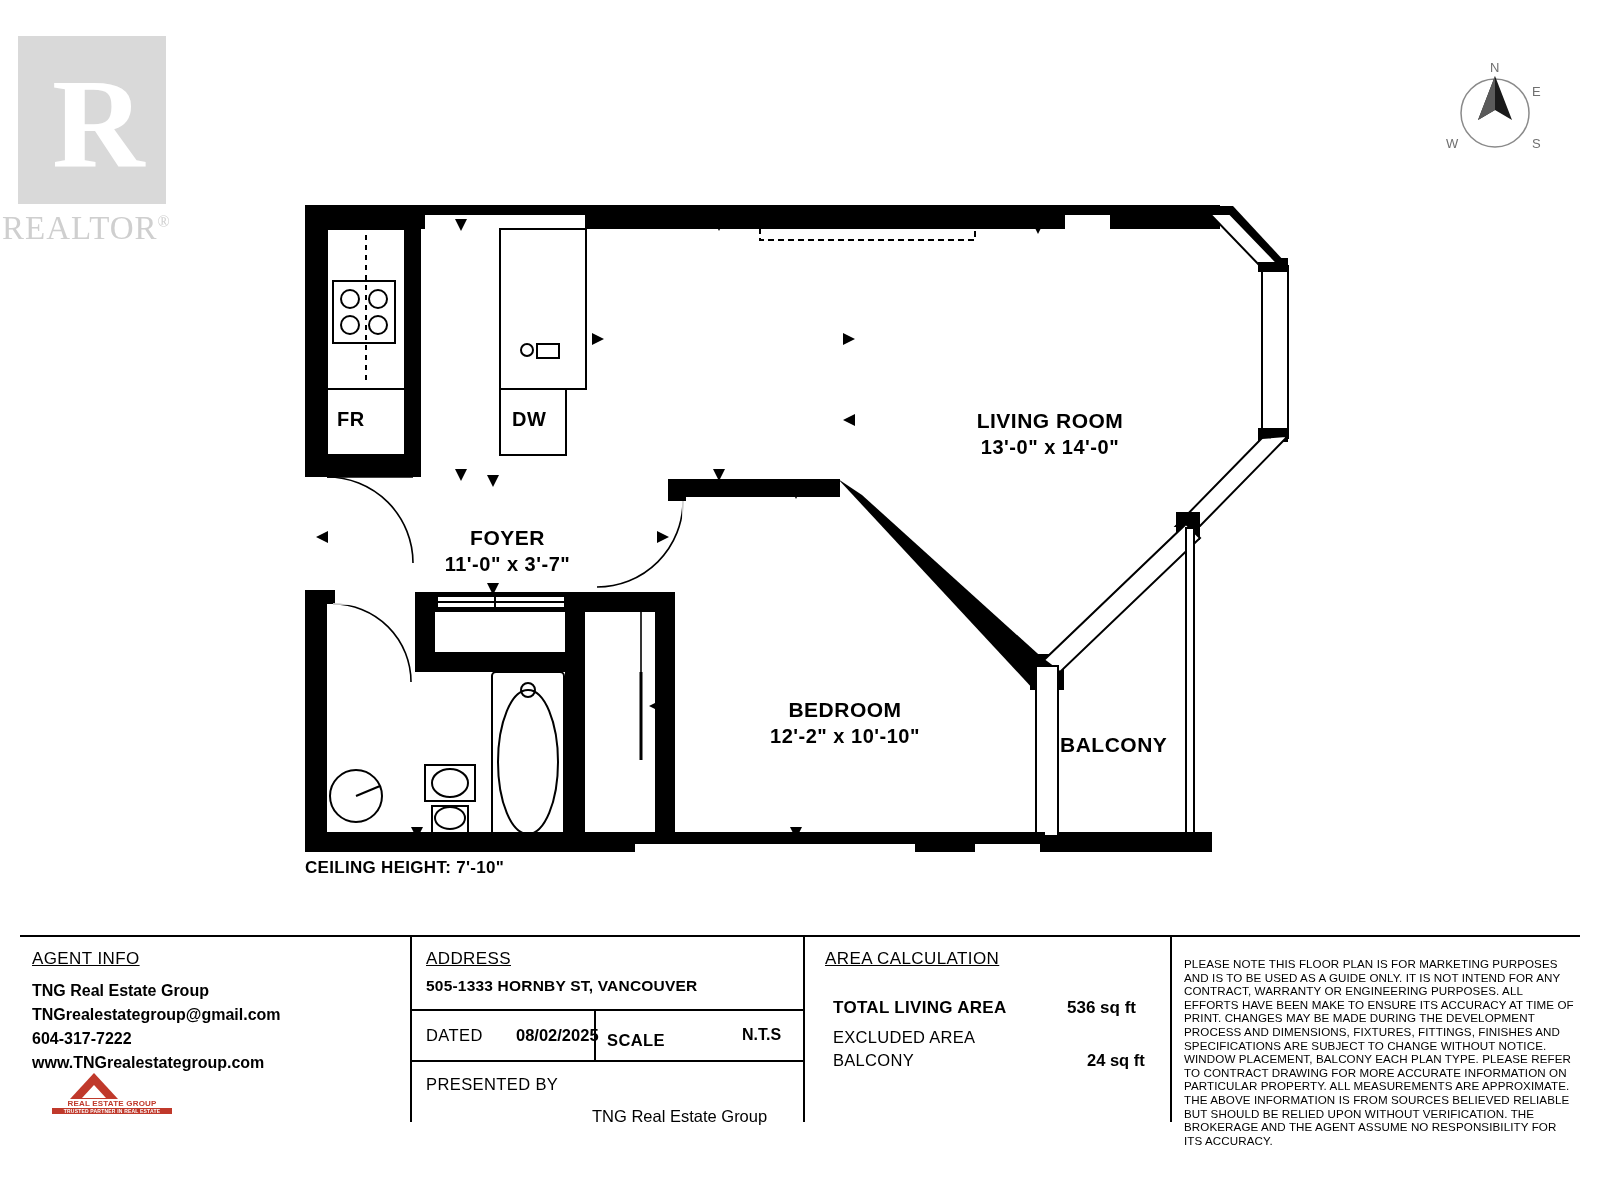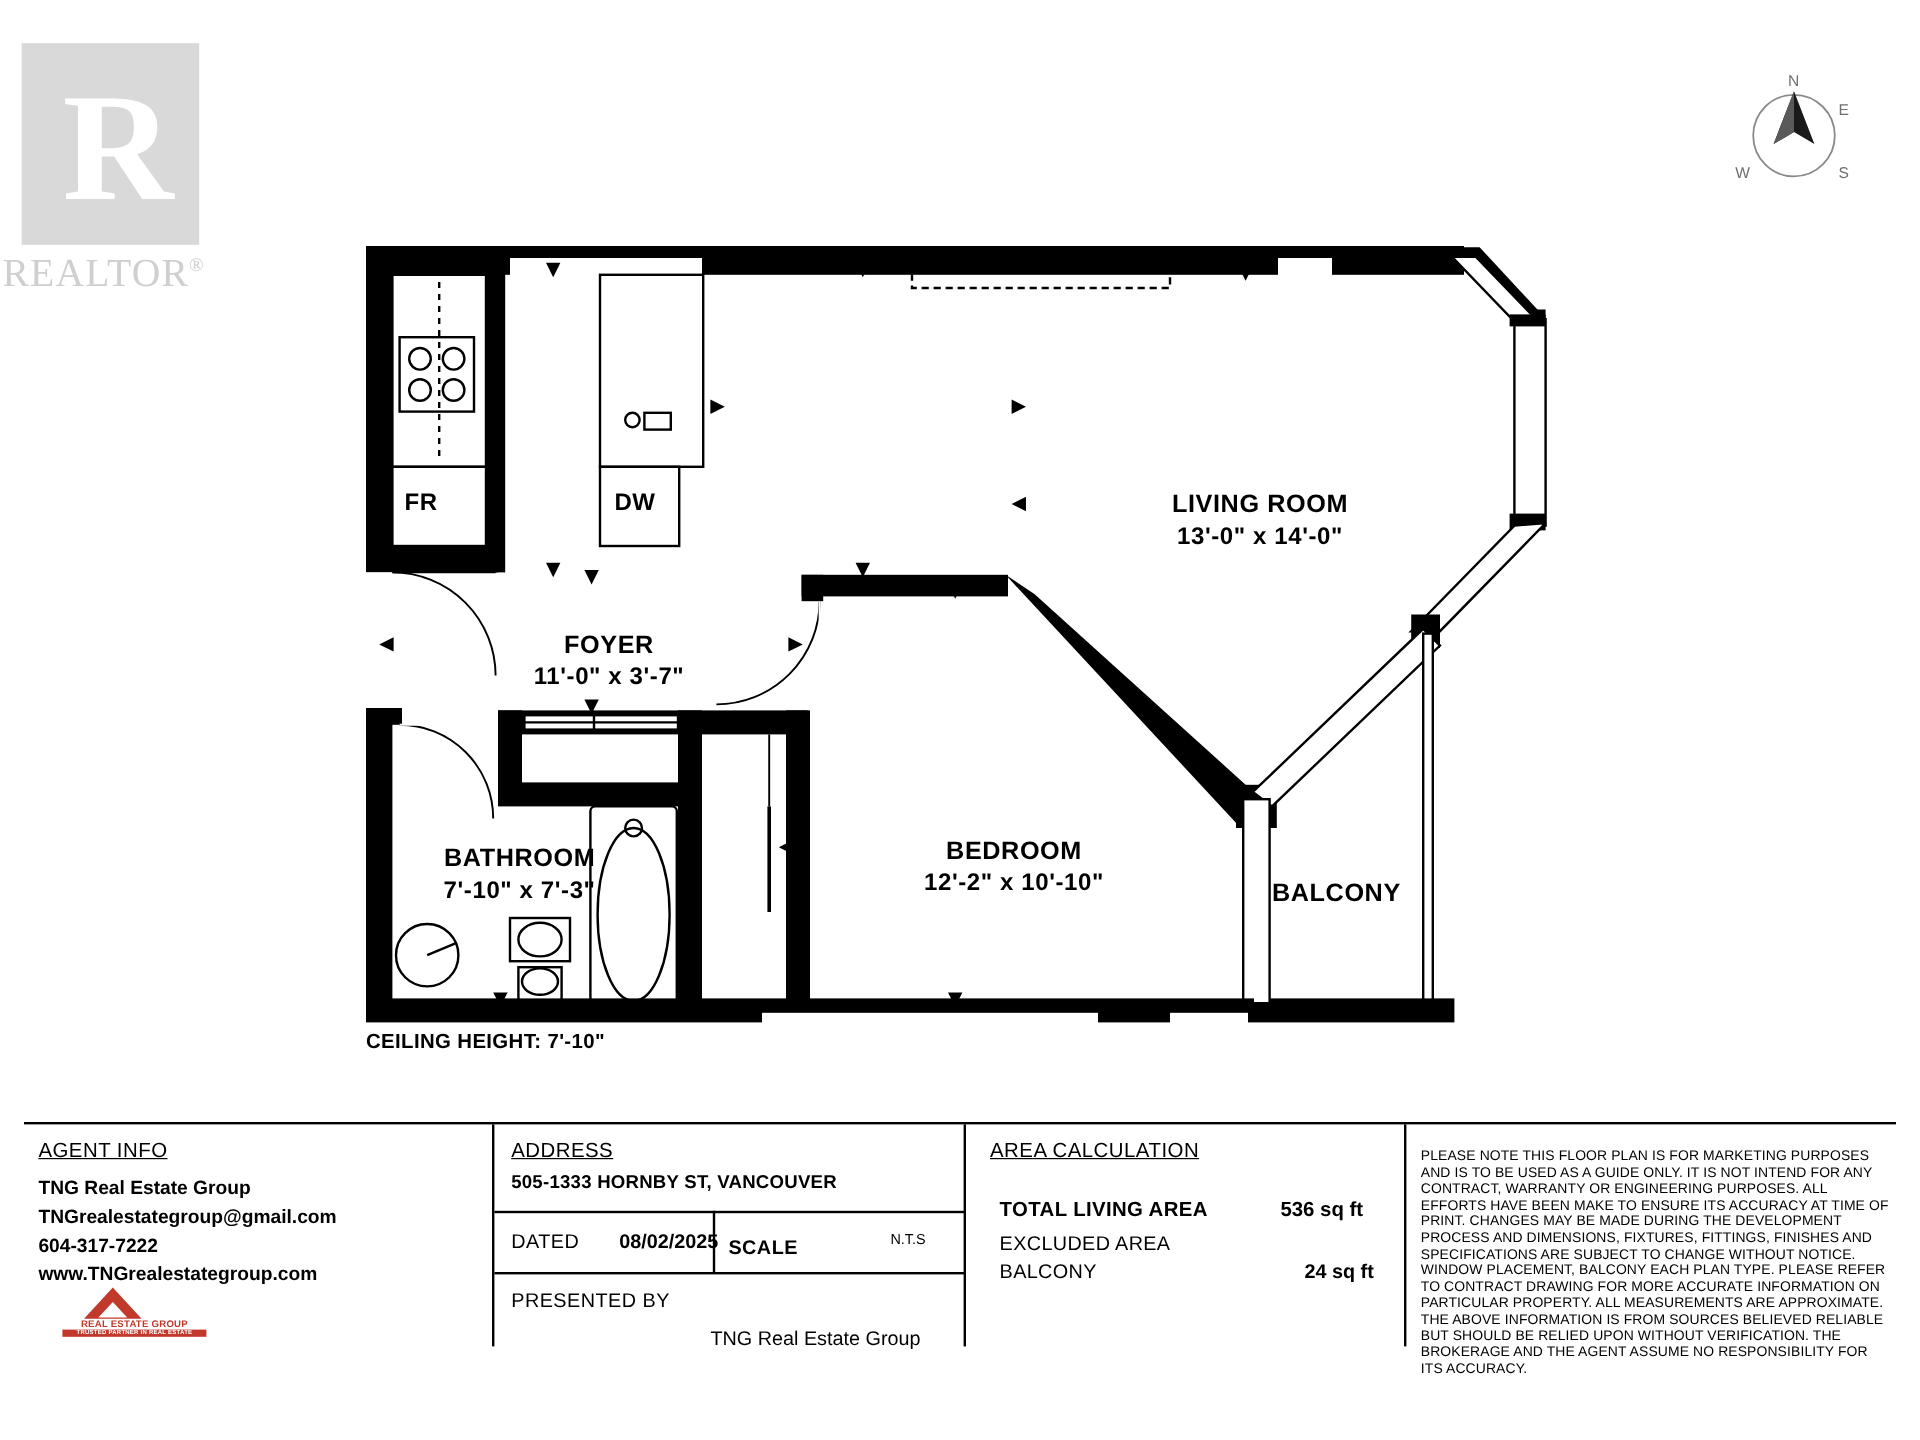--- a/index.html
+++ b/index.html
@@ -202,21 +202,21 @@
     font-size: 15.5px;
     font-weight: bold;
     letter-spacing: 0.2px;
   }
   #addr-hr1 { position: absolute; left: 0; top: 72px; width: 393px; border-top: 2px solid #000; }
   #addr-hr2 { position: absolute; left: 0; top: 123px; width: 393px; border-top: 2px solid #000; }
   #addr-vsep { position: absolute; left: 182px; top: 72px; height: 51px; border-left: 2px solid #000; }
   #dated-label { position: absolute; left: 14px; top: 89px; font-size: 16.5px; letter-spacing: 0.4px; }
   #dated-value { position: absolute; left: 104px; top: 89px; font-size: 16.5px; font-weight: bold; }
   #scale-label { position: absolute; left: 195px; top: 94px; font-size: 16.5px; letter-spacing: 0.4px; font-weight: bold; }
-  #scale-value { position: absolute; left: 330px; top: 89px; font-size: 12px; font-weight: normal; }
+  #scale-value { position: absolute; left: 330px; top: 89px; font-size: 16px; font-weight: bold; }
   #presented-label { position: absolute; left: 14px; top: 138px; font-size: 16.5px; letter-spacing: 0.4px; }
   #presented-value { position: absolute; left: 180px; top: 170px; font-size: 16.5px; }
 
   
   #col-area { left: 783px; width: 367px; }
   #col-area .col-head { position: absolute; left: 20px; top: 12px; }
   #total-label { position: absolute; left: 28px; top: 61px; font-size: 17px; font-weight: bold; letter-spacing: 0.3px; }
   #total-value { position: absolute; left: 262px; top: 61px; font-size: 17px; font-weight: bold; }
   #excluded-label { position: absolute; left: 28px; top: 91px; font-size: 16.5px; letter-spacing: 0.3px; }
   #balcony-label { position: absolute; left: 28px; top: 114px; font-size: 16.5px; letter-spacing: 0.3px; }
@@ -390,24 +390,20 @@
   <div class="room-label" style="left:945px; top:407px; width:210px;">
     <span>LIVING ROOM</span>
     <span class="dim">13'-0" x 14'-0"</span>
   </div>
 
   <div class="room-label" style="left:400px; top:524px; width:215px;">
     <span>FOYER</span>
     <span class="dim">11'-0" x 3'-7"</span>
   </div>
 
-  <div class="room-label" style="left:322px; top:702px; width:222px;">
-    <span>BATHROOM</span>
-    <span class="dim">7'-10" x 7'-3"</span>
-  </div>
 
   <div class="room-label" style="left:740px; top:696px; width:210px;">
     <span>BEDROOM</span>
     <span class="dim">12'-2" x 10'-10"</span>
   </div>
 
   <div class="room-label" style="left:1060px; top:731px; width:120px; text-align:left;">
     <span>BALCONY</span>
   </div>
 

